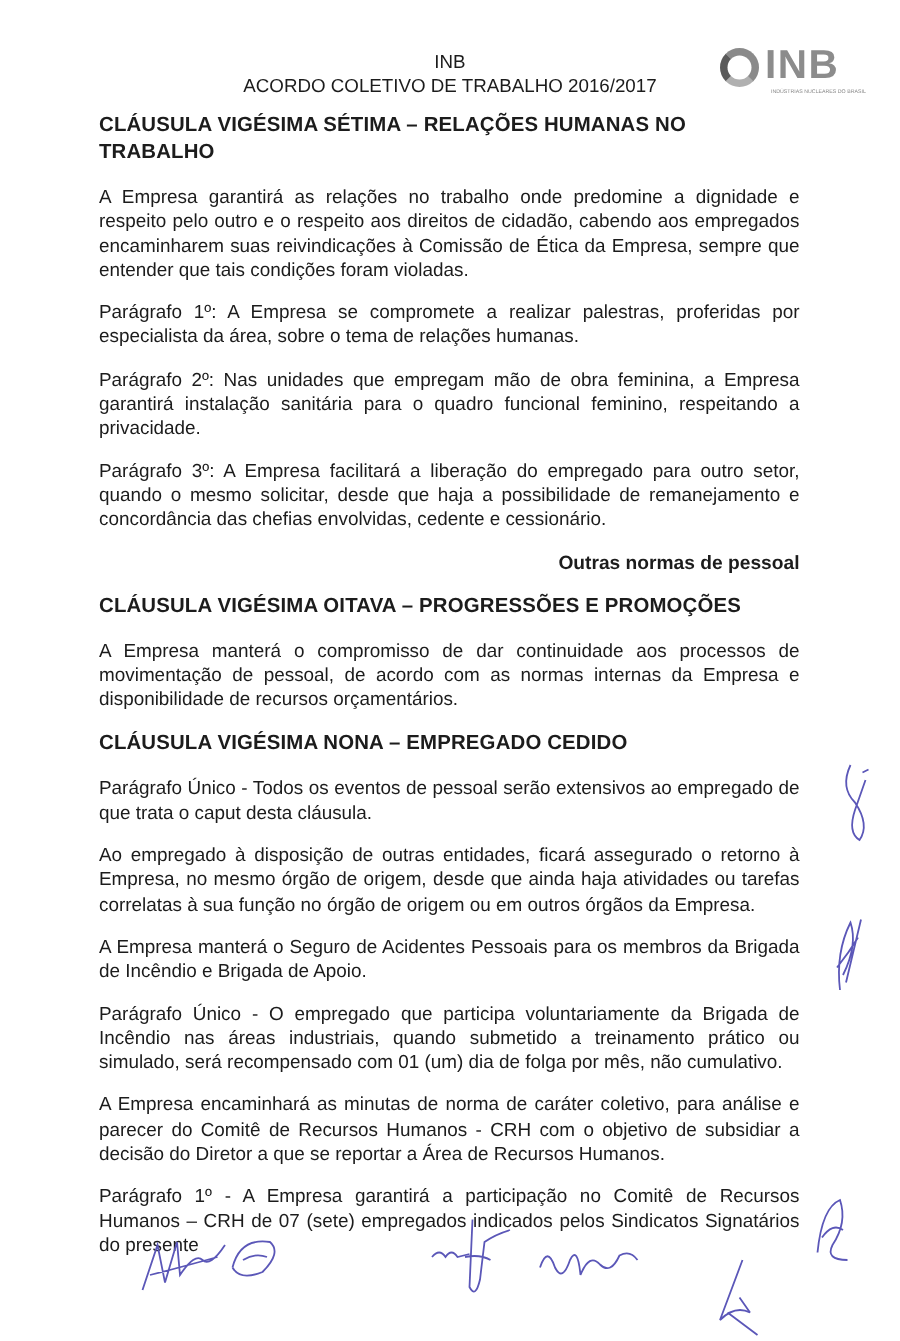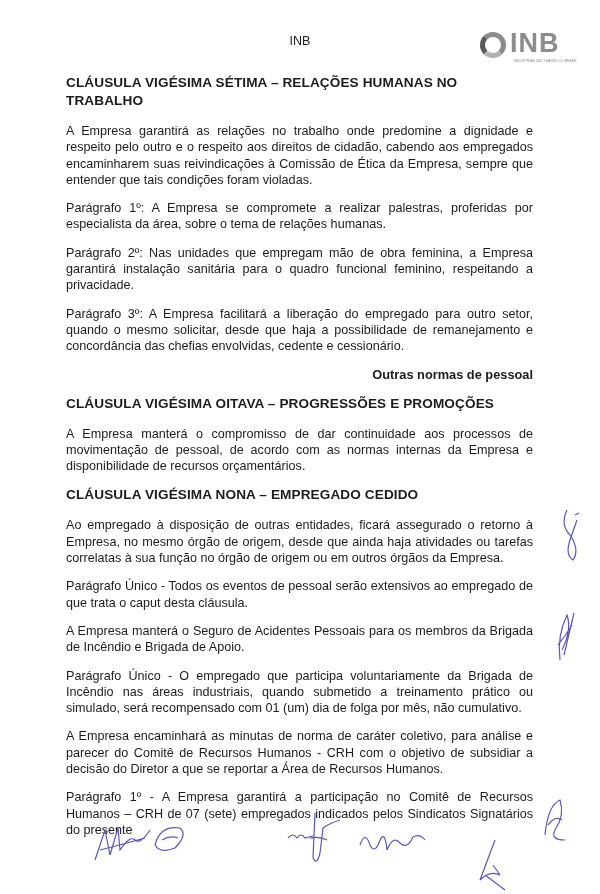--- a/index.html
+++ b/index.html
@@ -20,20 +20,21 @@
   .center-title { text-align: right; font-weight: bold; font-size: 12.8px; margin: 0 0 12px 0; line-height: 16px; }
   .footer { position: absolute; top: 894px; left: 0; width: 600px; text-align: center; font-size: 11px; color: #222; font-family: "DejaVu Sans", sans-serif; }
   .sig { position: absolute; }
   svg.sig path { fill: none; stroke: #5b57b8; stroke-width: 1.2; }
 </style>
 </head>
 <body>
 
 <div class="header">
   <div>INB</div>
+  <div>ACORDO COLETIVO DE TRABALHO 2016/2017</div>
 </div>
 
 <div class="logo">
   <div class="ring"></div>
   <div class="word">INB</div>
   <div class="sub">INDÚSTRIAS NUCLEARES DO BRASIL</div>
 </div>
 
 <div class="content">
 
@@ -47,22 +48,22 @@
 
   <div class="center-title">Outras normas de pessoal</div>
 
   <section>
     <h2>CLÁUSULA VIGÉSIMA OITAVA – PROGRESSÕES E PROMOÇÕES</h2>
     <p><span>A Empresa manterá o compromisso de dar continuidade aos processos de movimentação de pessoal, de acordo com as normas internas da Empresa e disponibilidade de recursos orçamentários.</span></p>
   </section>
 
   <section>
     <h2>CLÁUSULA VIGÉSIMA NONA – EMPREGADO CEDIDO</h2>
+    <p><b>Parágrafo Único</b><span> - Todos os eventos de pessoal serão extensivos ao empregado de que trata o caput desta cláusula.</span></p>
     <p><span>Ao empregado à disposição de outras entidades, ficará assegurado o retorno à Empresa, no mesmo órgão de origem, desde que ainda haja atividades ou tarefas correlatas à sua função no órgão de origem ou em outros órgãos da Empresa.</span></p>
-    <p><b>Parágrafo Único</b><span> - Todos os eventos de pessoal serão extensivos ao empregado de que trata o caput desta cláusula.</span></p>
   </section>
 
   <section>
     <p><span>A Empresa manterá o Seguro de Acidentes Pessoais para os membros da Brigada de Incêndio e Brigada de Apoio.</span></p>
     <p><b>Parágrafo Único</b><span> - O empregado que participa voluntariamente da Brigada de Incêndio nas áreas industriais, quando submetido a treinamento prático ou simulado, será recompensado com 01 (um) dia de folga por mês, não cumulativo.</span></p>
   </section>
 
   <section>
     <p><span>A Empresa encaminhará as minutas de norma de caráter coletivo, para análise e parecer do Comitê de Recursos Humanos - CRH com o objetivo de subsidiar a decisão do Diretor a que se reportar a Área de Recursos Humanos.</span></p>
     <p><b>Parágrafo 1º</b><span> - A Empresa garantirá a participação no Comitê de Recursos Humanos – CRH de 07 (sete) empregados indicados pelos Sindicatos Signatários do presente</span></p>

